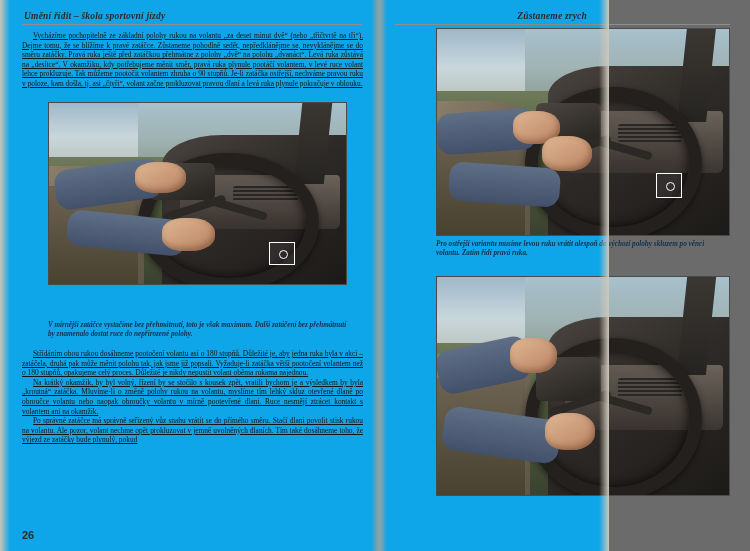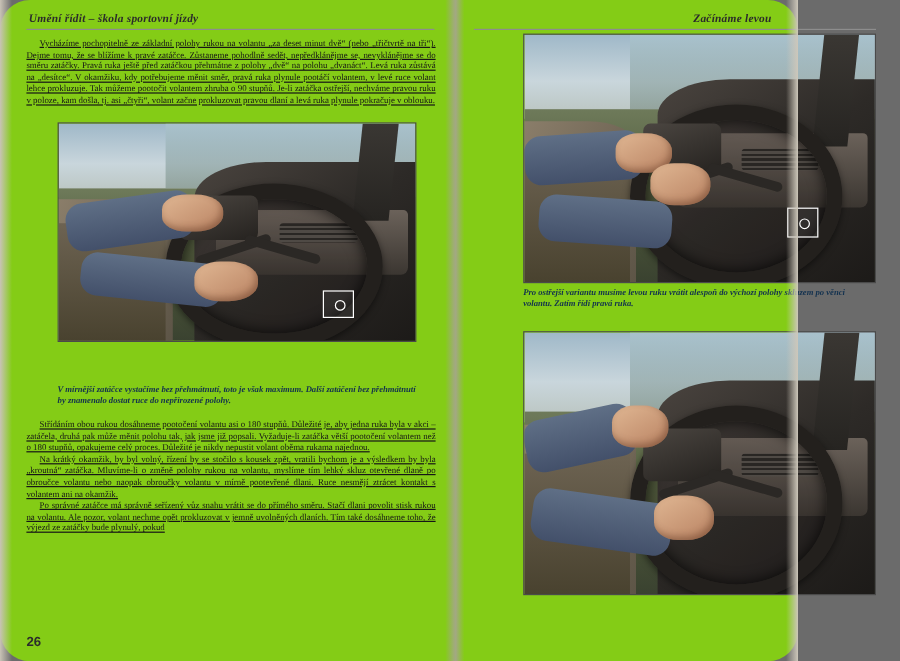--- a/index.html
+++ b/index.html
@@ -8,25 +8,24 @@
     background: #6b6b6b;
   }
   body {
     width: 750px;
     height: 551px;
     overflow: hidden;
     font-family: "Liberation Serif", serif;
   }
   .page {
     position: relative;
-    width: 665px;
+    width: 609px;
     height: 551px;
-    background: #84cc16;
+    background: #0ea5e9;
     box-sizing: border-box;
-    border-radius: 25px;
   }
   
   .page::before {
     content: "";
     position: absolute;
     left: 0; top: 0; bottom: 0;
     width: 10px;
     background: linear-gradient(to right, #c9c3b6, rgba(244,241,234,0));
     pointer-events: none;
   }
@@ -225,21 +224,21 @@
   }
 </style>
 </head>
 <body>
 
 <div class="page">
 
   <div class="gutter"></div>
 
   <div class="runhead left">Umění řídit – škola sportovní jízdy</div>
-  <div class="runhead right">Začínáme levou</div>
+  <div class="runhead right">Zůstaneme zrych</div>
   <div class="rule left"></div>
   <div class="rule right"></div>
 
   <div class="col-left">
 
     <p class="body">Vycházíme pochopitelně ze základní polohy rukou na volantu „za deset minut dvě“ (nebo „třičtvrtě na tři“). Dejme tomu, že se blížíme k pravé zatáčce. Zůstaneme pohodlně sedět, nepředklánějme se, nevyklánějme se do směru zatáčky. Pravá ruka ještě před zatáčkou přehmátne z polohy „dvě“ na polohu „dvanáct“. Levá ruka zůstává na „desítce“. V okamžiku, kdy potřebujeme měnit směr, pravá ruka plynule pootáčí volantem, v levé ruce volant lehce prokluzuje. Tak můžeme pootočit volantem zhruba o 90 stupňů. Je-li zatáčka ostřejší, nechváme pravou ruku v poloze, kam došla, tj. asi „čtyři“, volant začne prokluzovat pravou dlaní a levá ruka plynule pokračuje v oblouku.</p>
 
     <div class="photo" style="width:299px;height:183px;margin:13px 0 0 26px;">
       <div class="sky"></div>
       <div class="ground"></div>

